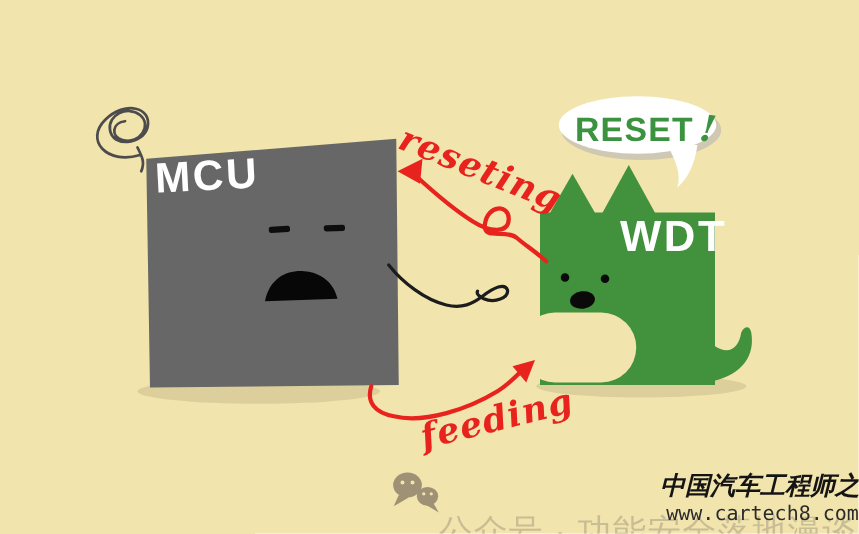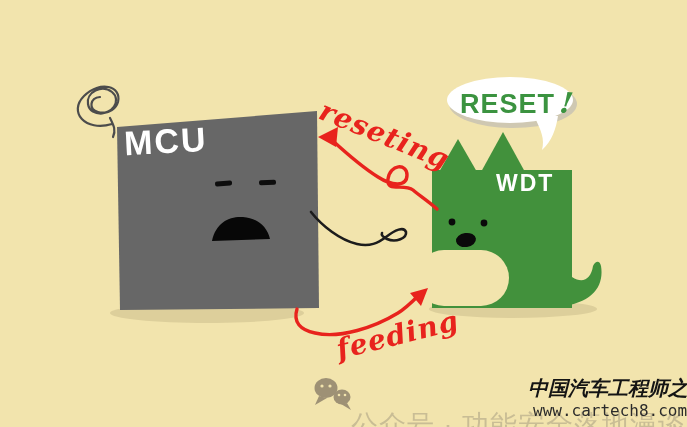--- a/index.html
+++ b/index.html
@@ -8,21 +8,21 @@
     background:#f2e4ad;
     font-family:"Liberation Sans", sans-serif;
   }
   .stage svg{position:absolute;left:0;top:0;}
   .label{position:absolute;white-space:nowrap;}
   .mcu-label{
     left:124px;top:122px;color:#ffffff;font-weight:bold;font-size:34px;
     letter-spacing:2px;transform:rotate(-3deg);
   }
   .wdt-label{
-    left:496px;top:170px;color:#ffffff;font-weight:bold;font-size:23px;
+    left:496px;top:170px;color:#ffffff;font-weight:bold;font-size:35px;
     letter-spacing:2px;
   }
   .reset-text{
     left:460px;top:86px;color:#3b9340;font-weight:bold;font-size:27px;
     letter-spacing:1px;
   }
   .reset-text .exclaim{
     font-family:"DejaVu Serif", serif;font-style:italic;font-size:29px;
     display:inline-block;margin-left:5px;transform:rotate(8deg);
   }

